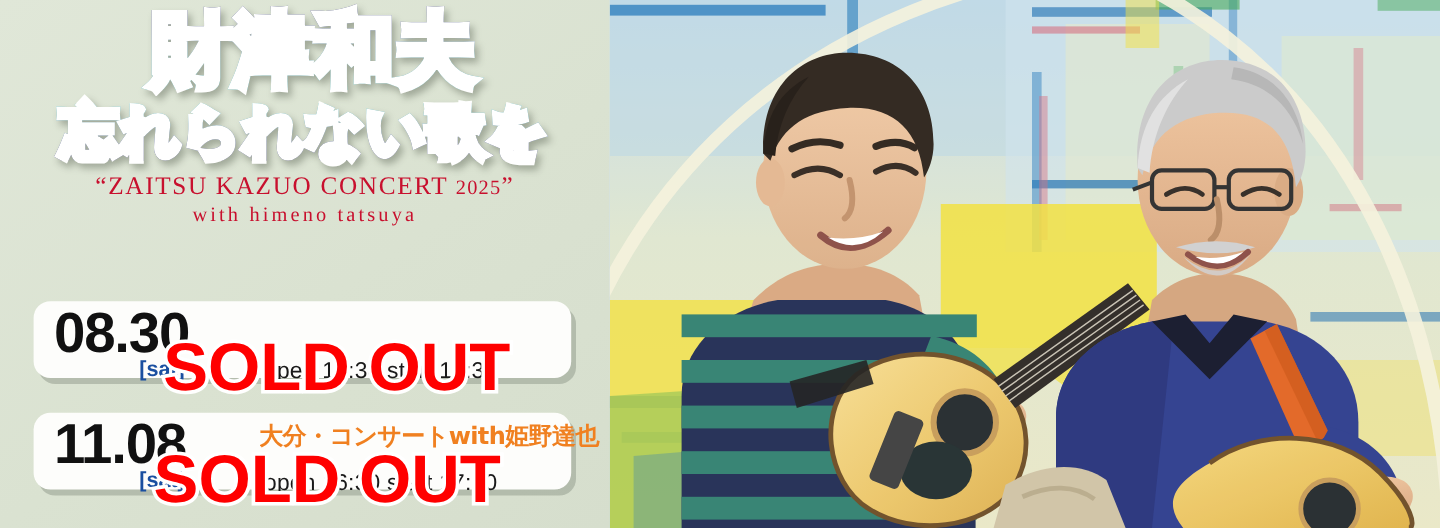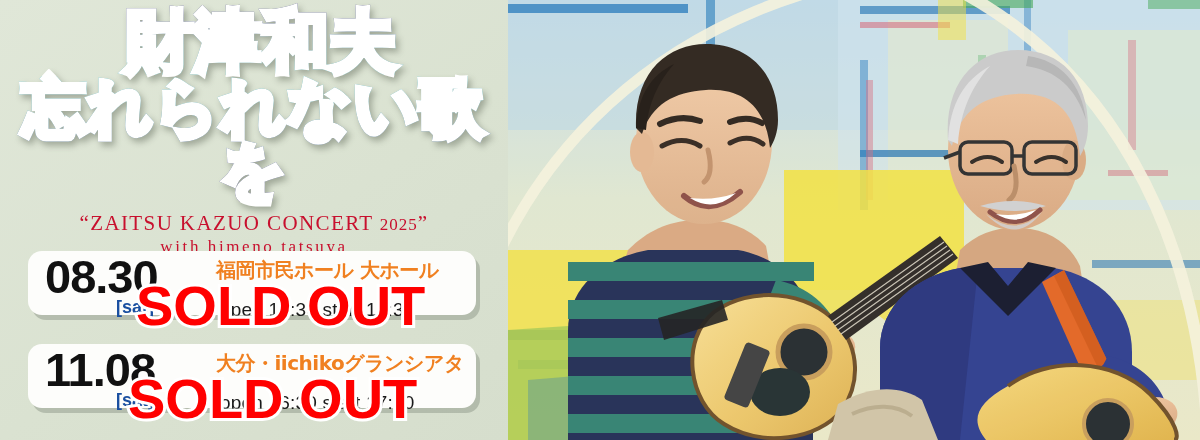--- a/index.html
+++ b/index.html
@@ -69,22 +69,22 @@
     -webkit-background-clip: text;
     background-clip: text;
     color: transparent;
     -webkit-text-fill-color: transparent;
     paint-order: stroke fill;
     -webkit-text-stroke: 5px #ffffff;
     filter: drop-shadow(2px 3px 2px rgba(90,100,85,0.4));
   }
 
   #line-theme {
-    font-size: 63px;
-    margin-top: 1px;
+    font-size: 48px;
+    margin-top: 11px;
     background: linear-gradient(180deg, #2f9fa0 0%, #2a8a91 22%, #25356d 68%, #1c1f4e 100%);
     -webkit-background-clip: text;
     background-clip: text;
     -webkit-text-stroke: 7px #ffffff;
   }
 
   #en-block {
     margin-top: 9px;
     color: #c8102e;
     font-family: "Liberation Serif", serif;
@@ -200,29 +200,28 @@
 
       <div id="en-block">
         <div id="en-title"><span>“ZAITSU KAZUO CONCERT </span><span class="yr">2025</span><span>”</span></div>
         <div id="en-sub">with himeno tatsuya</div>
       </div>
     </div>
 
     <div class="date-card" id="card-0">
       <div class="date-num">08.30</div>
       <div class="dow">[sat]</div>
-      <div class="venue">福岡市民ホール 大ホール</div>
       <div class="times">open 16:30  start 17:30</div>
       <div class="sold-out">SOLD OUT</div>
     </div>
 
     <div class="date-card" id="card-1">
       <div class="date-num">11.08</div>
       <div class="dow">[sat]</div>
-      <div class="venue">大分・iichikoグランシアタ</div>
+      <div class="venue">大分・コンサートwith姫野達也</div>
       <div class="times">open 16:30  start 17:30</div>
       <div class="sold-out">SOLD OUT</div>
     </div>
   </div>
 
   <div id="photo">
     <svg width="692" height="440" viewBox="0 0 692 440" xmlns="http://www.w3.org/2000/svg">
       <defs>
         <linearGradient id="bgTop" x1="0" y1="0" x2="0" y2="1">
           <stop offset="0%" stop-color="#c3dbe6"></stop>

